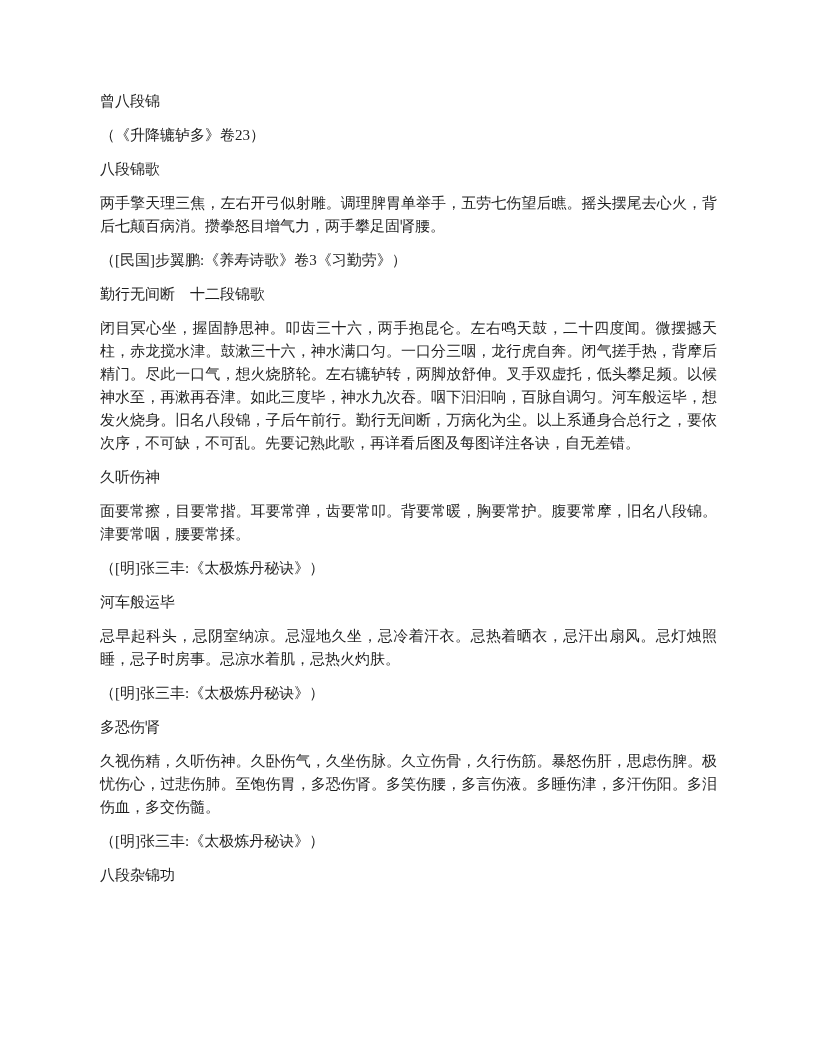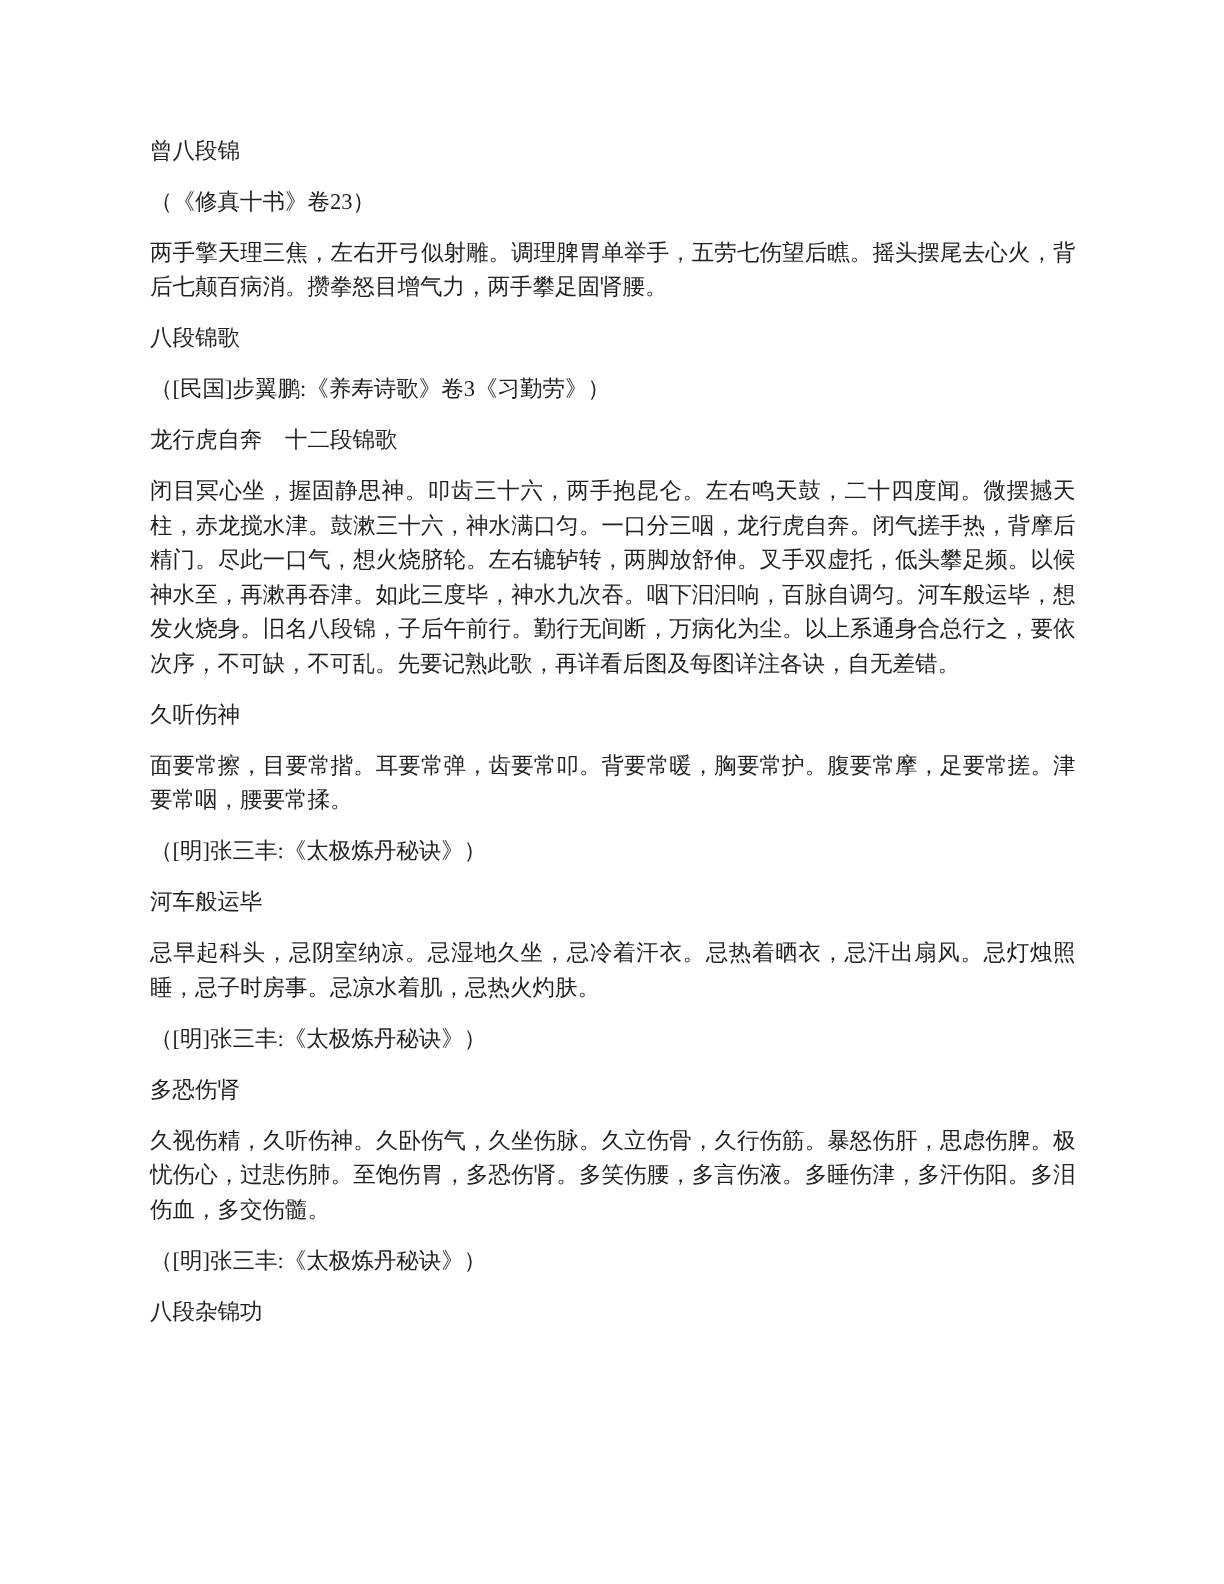--- a/index.html
+++ b/index.html
@@ -26,37 +26,37 @@
     word-break: break-all;
   }
 </style>
 </head>
 <body>
 
 <div class="page">
 
   <section>
     <p>曾八段锦</p>
-    <p>（《修真十书》卷23）</p>
+    <p>（《升降辘轳多》卷23）</p>
   </section>
 
   <section>
+    <p>八段锦歌</p>
     <p>两手擎天理三焦，左右开弓似射雕。调理脾胃单举手，五劳七伤望后瞧。摇头摆尾去心火，背后七颠百病消。攒拳怒目增气力，两手攀足固肾腰。</p>
-    <p>八段锦歌</p>
     <p>（[民国]步翼鹏:《养寿诗歌》卷3《习勤劳》）</p>
   </section>
 
   <section>
-    <p>龙行虎自奔　十二段锦歌</p>
+    <p>勤行无间断　十二段锦歌</p>
     <p>闭目冥心坐，握固静思神。叩齿三十六，两手抱昆仑。左右鸣天鼓，二十四度闻。微摆撼天柱，赤龙搅水津。鼓漱三十六，神水满口匀。一口分三咽，龙行虎自奔。闭气搓手热，背摩后精门。尽此一口气，想火烧脐轮。左右辘轳转，两脚放舒伸。叉手双虚托，低头攀足频。以候神水至，再漱再吞津。如此三度毕，神水九次吞。咽下汩汩响，百脉自调匀。河车般运毕，想发火烧身。旧名八段锦，子后午前行。勤行无间断，万病化为尘。以上系通身合总行之，要依次序，不可缺，不可乱。先要记熟此歌，再详看后图及每图详注各诀，自无差错。</p>
   </section>
 
   <section>
     <p>久听伤神</p>
-    <p>面要常擦，目要常揩。耳要常弹，齿要常叩。背要常暖，胸要常护。腹要常摩，足要常搓。津要常咽，腰要常揉。</p>
+    <p>面要常擦，目要常揩。耳要常弹，齿要常叩。背要常暖，胸要常护。腹要常摩，旧名八段锦。津要常咽，腰要常揉。</p>
     <p>（[明]张三丰:《太极炼丹秘诀》）</p>
   </section>
 
   <section>
     <p>河车般运毕</p>
     <p>忌早起科头，忌阴室纳凉。忌湿地久坐，忌冷着汗衣。忌热着晒衣，忌汗出扇风。忌灯烛照睡，忌子时房事。忌凉水着肌，忌热火灼肤。</p>
     <p>（[明]张三丰:《太极炼丹秘诀》）</p>
   </section>
 
   <section>

